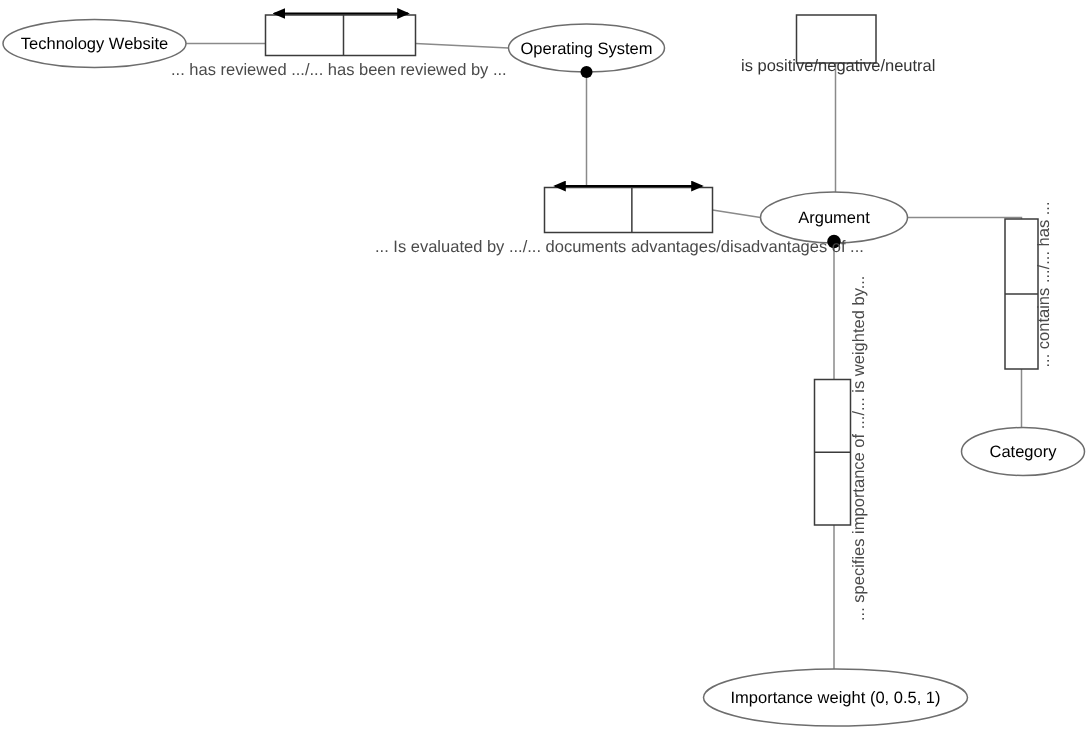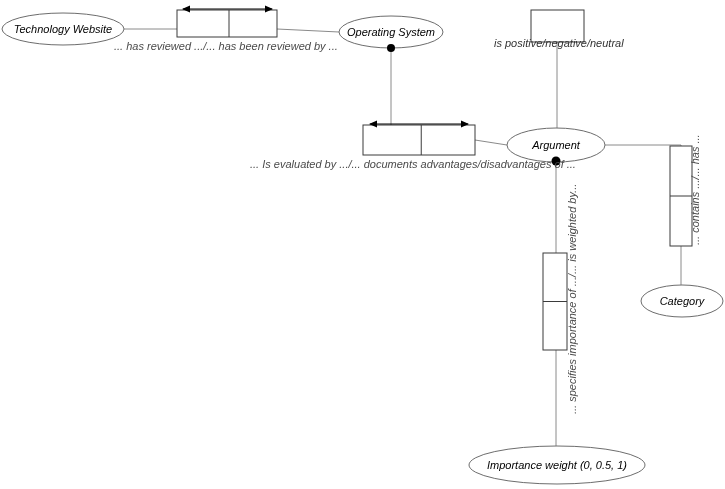--- a/index.html
+++ b/index.html
@@ -10,21 +10,20 @@
   body {
     font-family: "Liberation Sans", sans-serif;
     color: #000000;
   }
   #canvas {
     position: relative;
     width: 725px;
     height: 489px;
     background: #ffffff;
     overflow: hidden;
-    font-style: italic;
   }
   #diagram-svg {
     position: absolute;
     left: 0;
     top: 0;
     width: 725px;
     height: 489px;
   }
   .ent-label {
     font-size: 11px;

